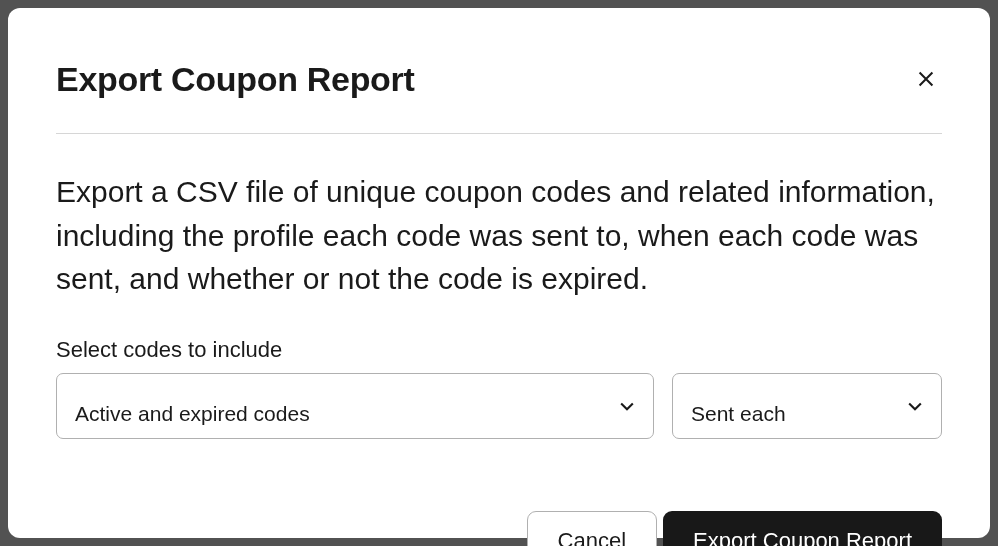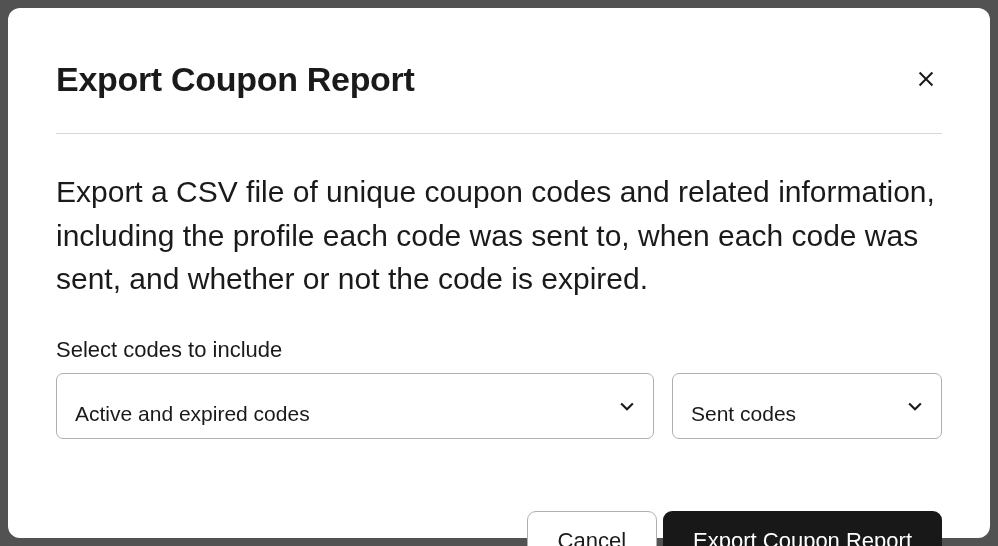--- a/index.html
+++ b/index.html
@@ -161,21 +161,21 @@
   <div class="select-row">
     <div class="select select-1">
       <span>Active and expired codes</span>
       <span class="chevron">
         <svg viewBox="0 0 24 24">
             <polyline points="5 9 12 16 19 9"></polyline>
           </svg>
       </span>
     </div>
     <div class="select select-2">
-      <span>Sent codes</span>
+      <span>Sent each</span>
       <span class="chevron">
         <svg viewBox="0 0 24 24">
             <polyline points="5 9 12 16 19 9"></polyline>
           </svg>
       </span>
     </div>
   </div>
 
   <div class="actions">
     <button class="btn btn-secondary">Cancel</button>

